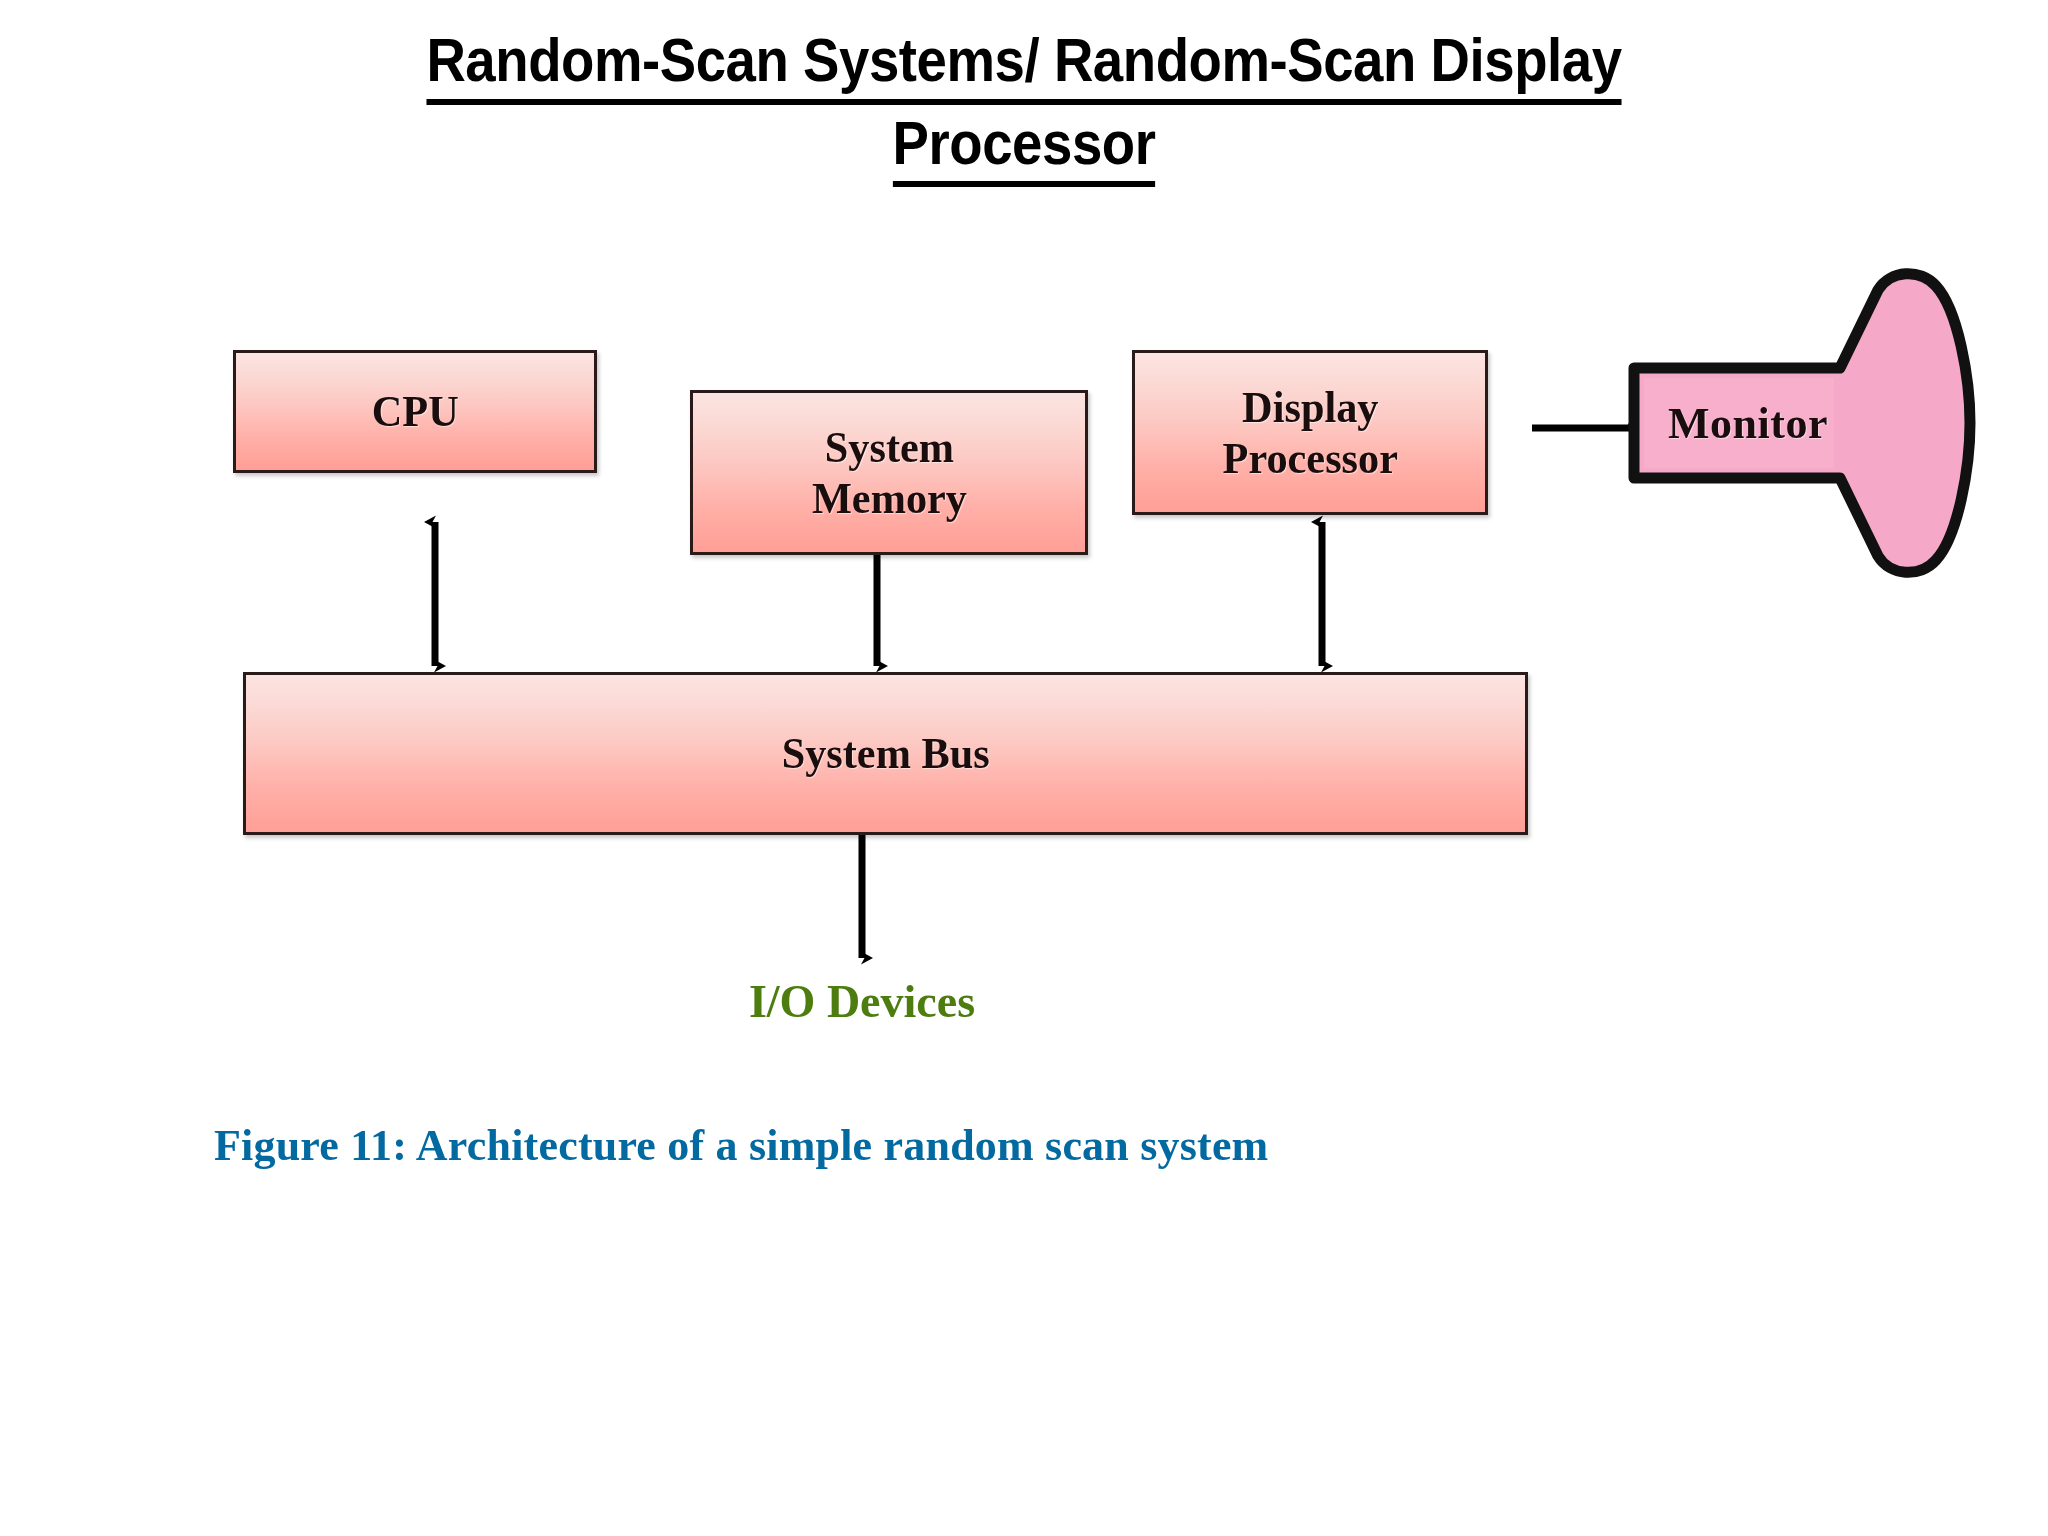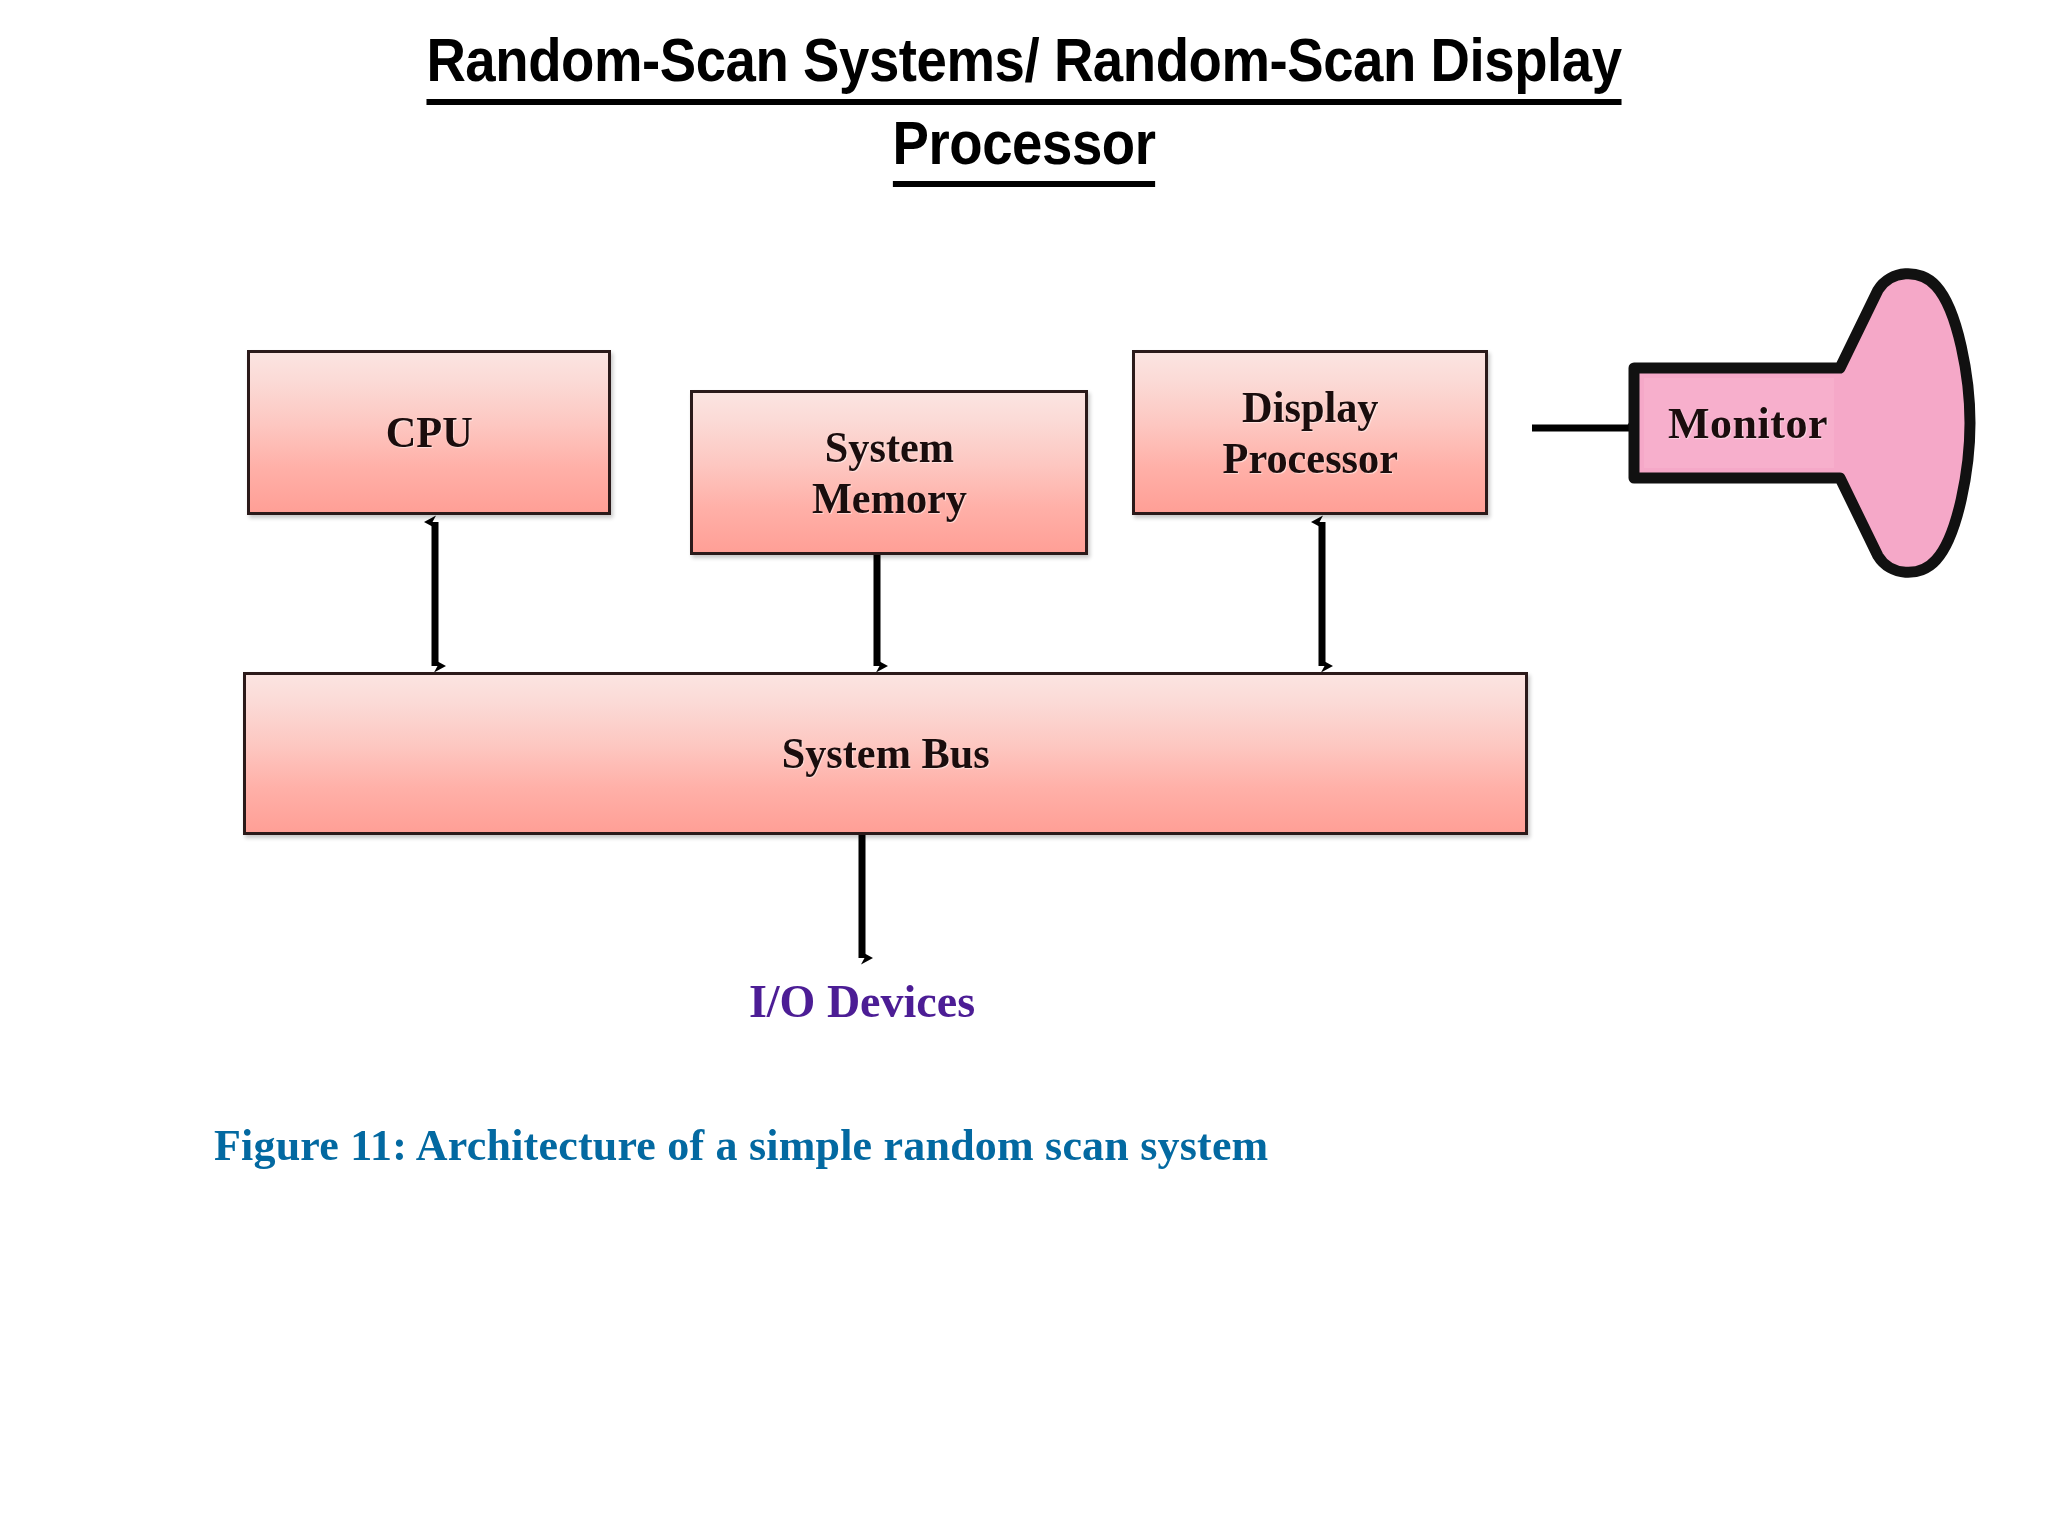--- a/index.html
+++ b/index.html
@@ -67,21 +67,21 @@
     font-weight: bold;
     text-align: center;
     line-height: 1.12;
   }
   .gbox .lbl {
     display: block;
     transform: scaleX(0.94);
     text-shadow: 1px 1px 1px rgba(255,255,255,0.55);
   }
 
-  #box-cpu            { left: 247px;  top: 350px; width: 364px; height: 165px; font-size: 45px; }
+  #box-cpu            { left: 233px;  top: 350px; width: 364px; height: 123px; font-size: 45px; }
   #box-system-memory  { left: 690px;  top: 350px; width: 398px; height: 165px; font-size: 45px; margin-top: 40px; }
   #box-display-proc   { left: 1132px; top: 350px; width: 356px; height: 165px; font-size: 45px; }
   #box-system-bus     { left: 243px;  top: 672px; width: 1285px; height: 163px; font-size: 45px; }
 
   
   .arrows {
     position: absolute;
     left: 0; top: 0;
     width: 2048px; height: 1536px;
     pointer-events: none;
@@ -113,21 +113,21 @@
   
   .io-label {
     position: absolute;
     left: 662px;
     top: 975px;
     width: 400px;
     text-align: center;
     font-family: "Liberation Serif", "DejaVu Serif", serif;
     font-weight: bold;
     font-size: 46px;
-    color: #4c1d95;
+    color: #4d7c0f;
   }
 
   
   .caption {
     position: absolute;
     left: 214px;
     top: 1120px;
     width: 1620px;
     text-align: left;
     font-family: "Liberation Serif", "DejaVu Serif", serif;

